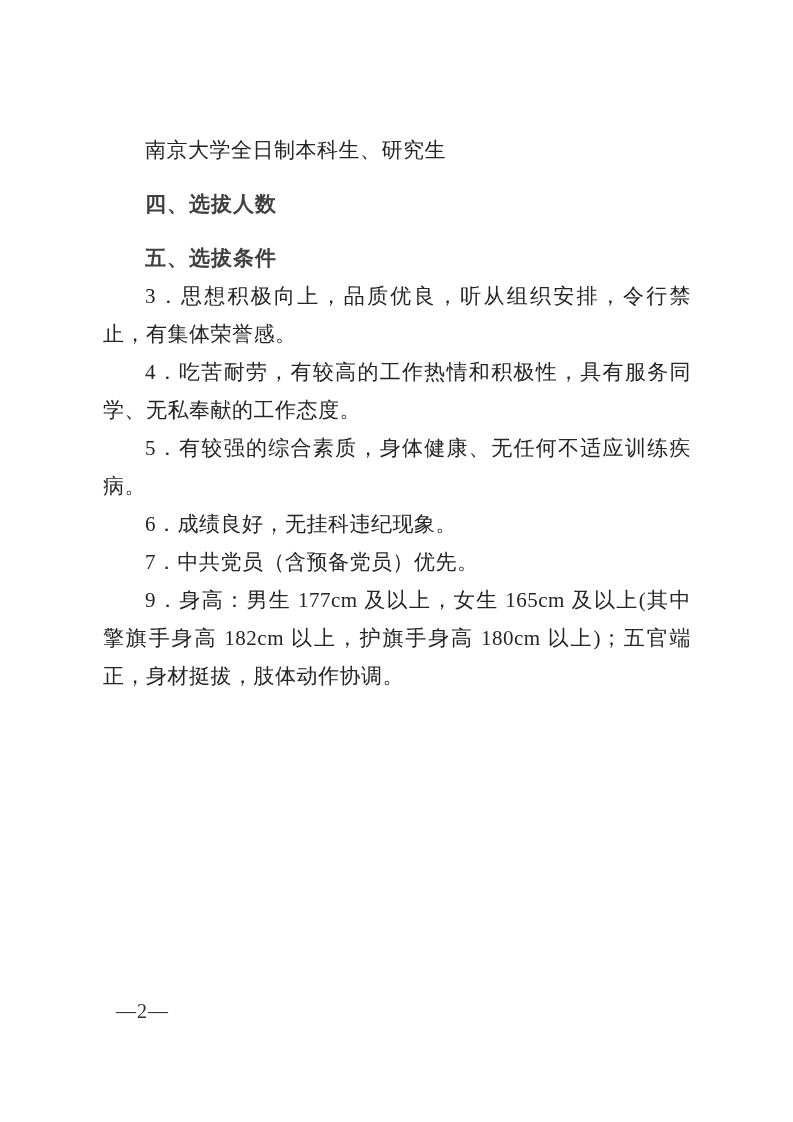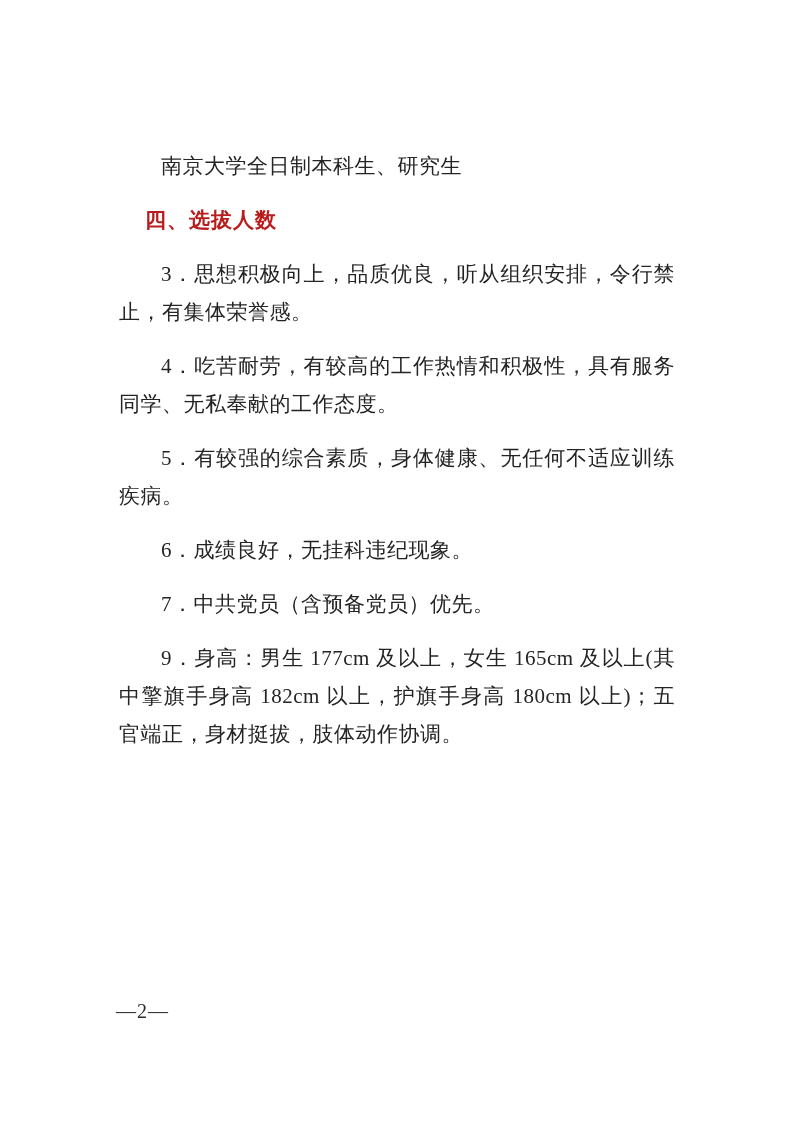--- a/index.html
+++ b/index.html
@@ -20,29 +20,29 @@
     position: absolute;
     left: 103px;
     top: 131px;
     width: 588px;
     font-size: 21px;
     line-height: 38px;
     text-align: justify;
     letter-spacing: 0.5px;
   }
   .content p {
-    margin: 16px;
+    margin: 0;
     text-indent: 2em;
   }
   .content h2 {
     font-family: "Liberation Sans", "DejaVu Sans", sans-serif;
     font-size: 21px;
     line-height: 38px;
     font-weight: bold;
-    color: #b91c1c;
+    color: #404040;
     margin: 16px 0 0 0;
     text-indent: 2em;
     letter-spacing: 1px;
   }
   .page-number {
     position: absolute;
     left: 116px;
     top: 996px;
     font-size: 20px;
     line-height: 30px;
@@ -53,20 +53,21 @@
 </head>
 <body>
 
 <div class="page">
   <div class="content">
 
     <p>南京大学全日制本科生、研究生</p>
 
     <h2>四、选拔人数</h2>
 
+    <h2>五、选拔条件</h2>
     <p>3．思想积极向上，品质优良，听从组织安排，令行禁止，有集体荣誉感。</p>
     <p>4．吃苦耐劳，有较高的工作热情和积极性，具有服务同学、无私奉献的工作态度。</p>
     <p>5．有较强的综合素质，身体健康、无任何不适应训练疾病。</p>
     <p>6．成绩良好，无挂科违纪现象。</p>
     <p>7．中共党员（含预备党员）优先。</p>
     <p>9．身高：男生 177cm 及以上，女生 165cm 及以上(其中擎旗手身高 182cm 以上，护旗手身高 180cm 以上)；五官端正，身材挺拔，肢体动作协调。</p>
 
   </div>
 
   <div class="page-number">—2—</div>

